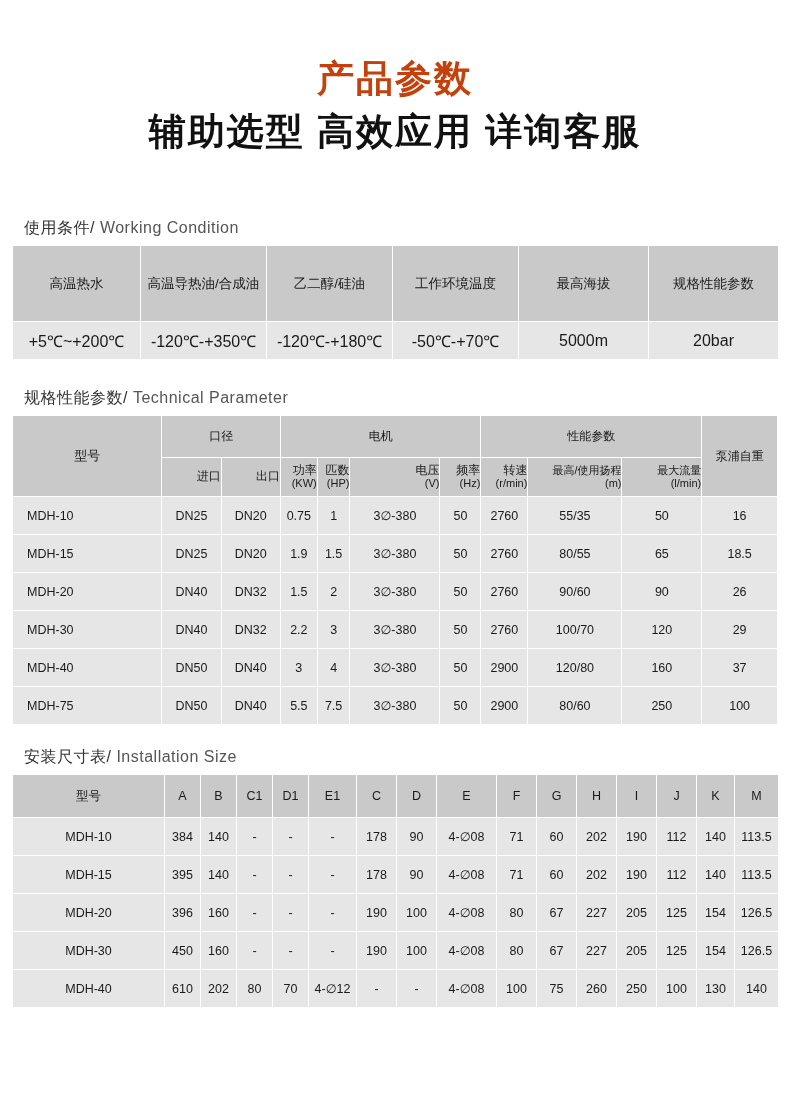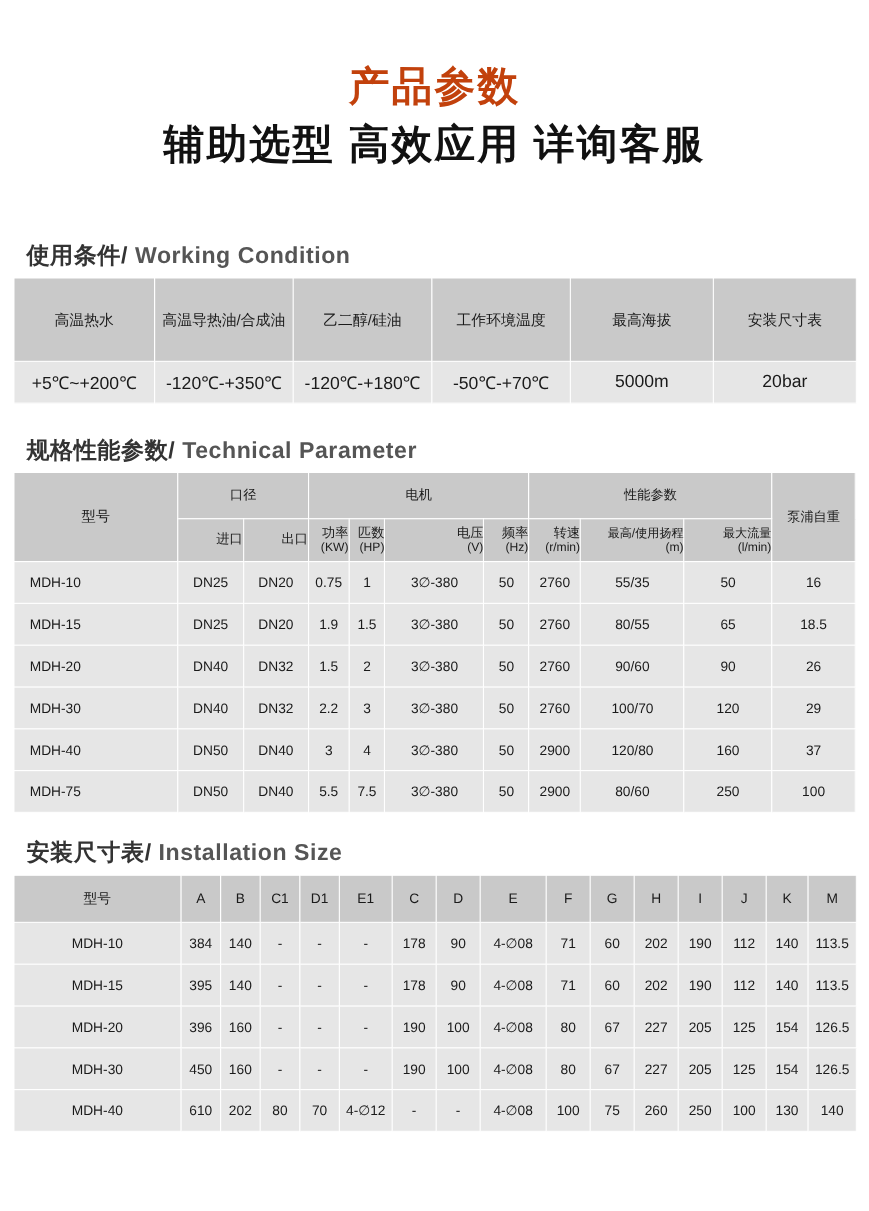--- a/index.html
+++ b/index.html
@@ -37,24 +37,24 @@
     font-size: 37px;
     font-weight: bold;
     letter-spacing: 2px;
     line-height: 1.3;
     color: #111;
     margin-top: 6px;
   }
 
   
   .section-title {
-    font-size: 21px;
+    font-size: 16px;
     color: #333;
     margin: 0 0 6px 12px;
-    font-weight: bold;
+    font-weight: normal;
     letter-spacing: 0.5px;
   }
   .section-title .en {
     color: #555;
   }
 
   .block {
     margin: 0 12px;
   }
   .spacer-a { height: 62px; }
@@ -135,21 +135,21 @@
           <col style="width:130px">
           <col style="width:130px">
       </colgroup>
       <tbody>
         <tr class="t-head">
           <td>高温热水</td>
           <td>高温导热油/合成油</td>
           <td>乙二醇/硅油</td>
           <td>工作环境温度</td>
           <td>最高海拔</td>
-          <td>安装尺寸表</td>
+          <td>规格性能参数</td>
         </tr>
         <tr class="t-body">
           <td>+5℃~+200℃</td>
           <td>-120℃-+350℃</td>
           <td>-120℃-+180℃</td>
           <td>-50℃-+70℃</td>
           <td>5000m</td>
           <td>20bar</td>
         </tr>
       </tbody>

